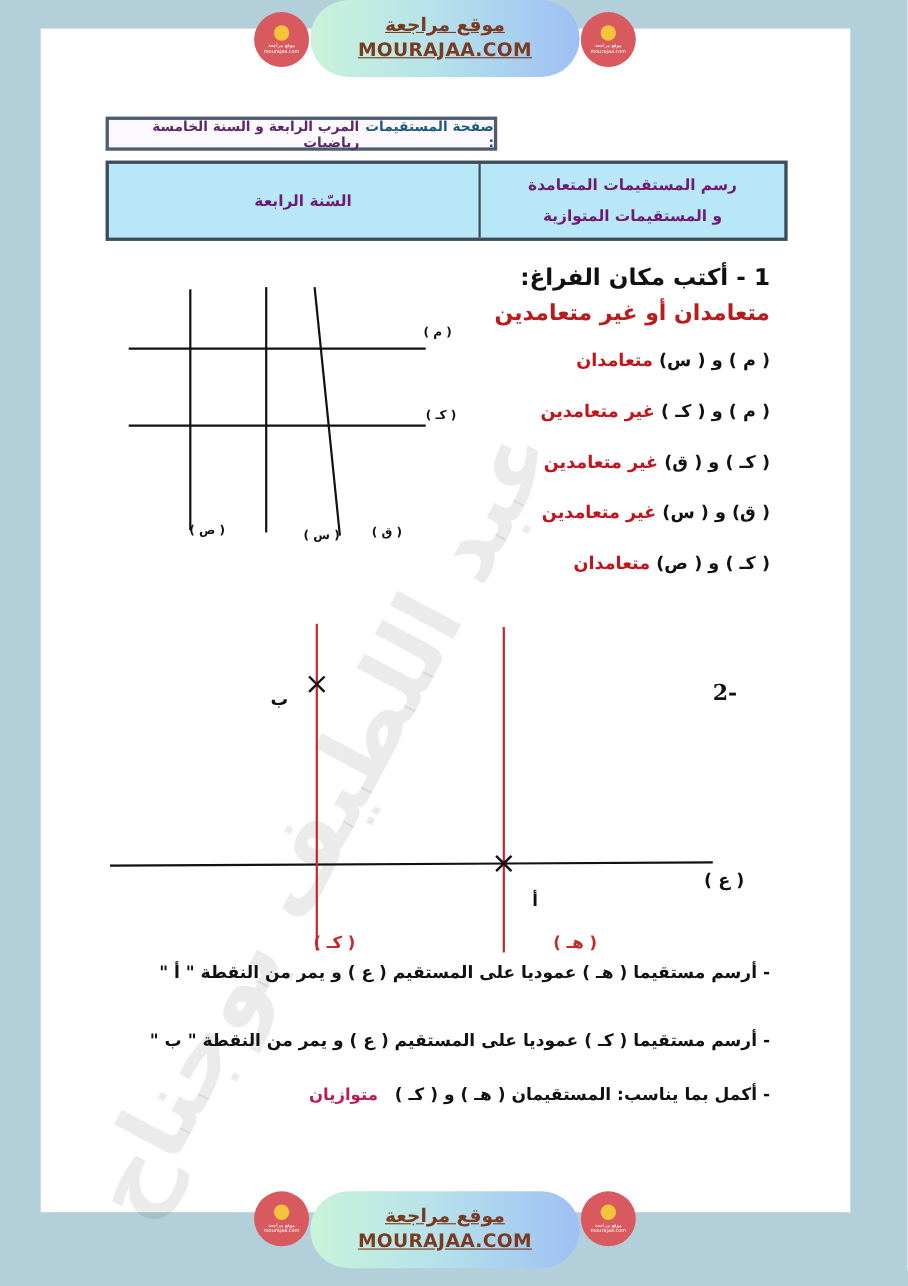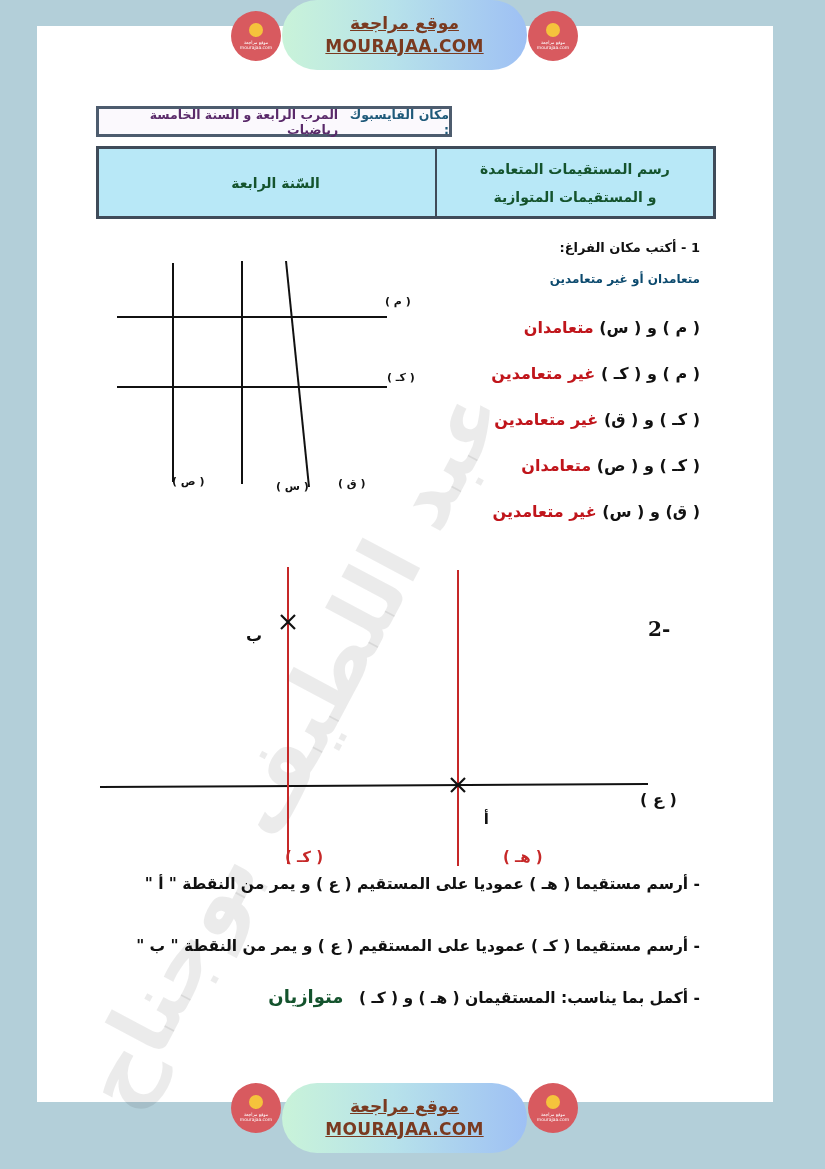--- a/index.html
+++ b/index.html
@@ -71,37 +71,37 @@
   .hdr-table {
     position: absolute;
     left: 96px; top: 146px; width: 620px; height: 73px;
     border: 3px solid #3f4b59;
     display: flex; direction: rtl;
     background: #b8e8f7;
   }
   .hdr-cell {
     display: flex; align-items: center; justify-content: center;
     flex-direction: column;
-    font-weight: bold; color: #14532d; font-size: 14px;
+    font-weight: bold; color: #701a75; font-size: 14px;
     border-left: 2px solid #3f4b59;
     text-align: center; line-height: 28px;
   }
   .hdr-cell:last-child { border-left: none; padding-left: 17px; }
   .hdr-cell.c1 { width: 203px; font-size: 15px; }
   .hdr-cell.c2 { width: 278px; }
   .hdr-cell.c3 { flex: 1; }
 
   
   .ex1-title {
     position: absolute; right: 125px; top: 240px;
-    direction: rtl; font-weight: bold; font-size: 13px; color: #111;
+    direction: rtl; font-weight: bold; font-size: 21px; color: #111;
   }
   .ex1-sub {
     position: absolute; right: 125px; top: 272px;
-    direction: rtl; font-weight: bold; font-size: 12px; color: #0c4a6e;
+    direction: rtl; font-weight: bold; font-size: 20px; color: #b91c1c;
   }
   .answers {
     position: absolute; right: 125px; top: 318px;
     direction: rtl;
   }
   .ans-row {
     height: 46px; font-weight: bold; font-size: 16px; color: #111;
     white-space: nowrap;
   }
   .ans-row .val { color: #c0151b; margin-right: 0; }
@@ -111,21 +111,21 @@
 
   .ex2-num {
     position: absolute; left: 648px; top: 617px;
     font-family: "DejaVu Serif", serif; font-weight: bold; font-size: 20px; color: #111;
   }
 
   .instr {
     position: absolute; right: 125px; direction: rtl;
     font-weight: bold; font-size: 15.5px; color: #111; white-space: nowrap;
   }
-  .instr .val { color: #14532d; font-size: 18px; margin-right: 10px; }
+  .instr .val { color: #be185d; font-size: 15px; margin-right: 10px; }
   .instr.i1 { top: 875px; }
   .instr.i2 { top: 937px; }
   .instr.i3 { top: 986px; }
 
   .watermark {
     position: absolute; left: 180px; top: 390px;
     width: 500px; height: 120px;
     transform: rotate(-62deg);
     transform-origin: center;
     color: rgba(0,0,0,0.08);
@@ -152,21 +152,21 @@
   <div class="ar">موقع مراجعة</div>
   <div class="en">MOURAJAA.COM</div>
 </div>
 <div class="badge tr">
   <div class="book"></div>
   <div class="txt">موقع مراجعة</div>
   <div class="txt">mourajaa.com</div>
 </div>
 
 <div class="fb-box">
-  <span class="fb-label">مكان الفايسبوك :</span>
+  <span class="fb-label">صفحة المستقيمات :</span>
   <span>&nbsp;</span>
   <span>المرب الرابعة و السنة الخامسة رياضيات</span>
 </div>
 
 <div class="hdr-table">
   <div class="hdr-cell c2">
     <span>رسم المستقيمات المتعامدة</span>
     <span>و المستقيمات المتوازية</span>
   </div>
   <div class="hdr-cell c3">السّنة الرابعة</div>
@@ -182,26 +182,26 @@
   </div>
   <div class="ans-row">
     <span>( م ) و ( كـ )</span>
     <span class="val">غير متعامدين</span>
   </div>
   <div class="ans-row">
     <span>( كـ ) و ( ق)</span>
     <span class="val">غير متعامدين</span>
   </div>
   <div class="ans-row">
+    <span>( ق) و ( س)</span>
+    <span class="val">غير متعامدين</span>
+  </div>
+  <div class="ans-row">
     <span>( كـ ) و ( ص)</span>
     <span class="val">متعامدان</span>
-  </div>
-  <div class="ans-row">
-    <span>( ق) و ( س)</span>
-    <span class="val">غير متعامدين</span>
   </div>
 </div>
 
 <svg class="fig" width="825" height="1169">
 
   <g stroke="#111" stroke-width="2">
     <line x1="117" y1="317" x2="387" y2="317"></line>
     <line x1="117" y1="387" x2="387" y2="387"></line>
     <line x1="173" y1="263" x2="173" y2="482"></line>
     <line x1="242" y1="261" x2="242" y2="484"></line>

